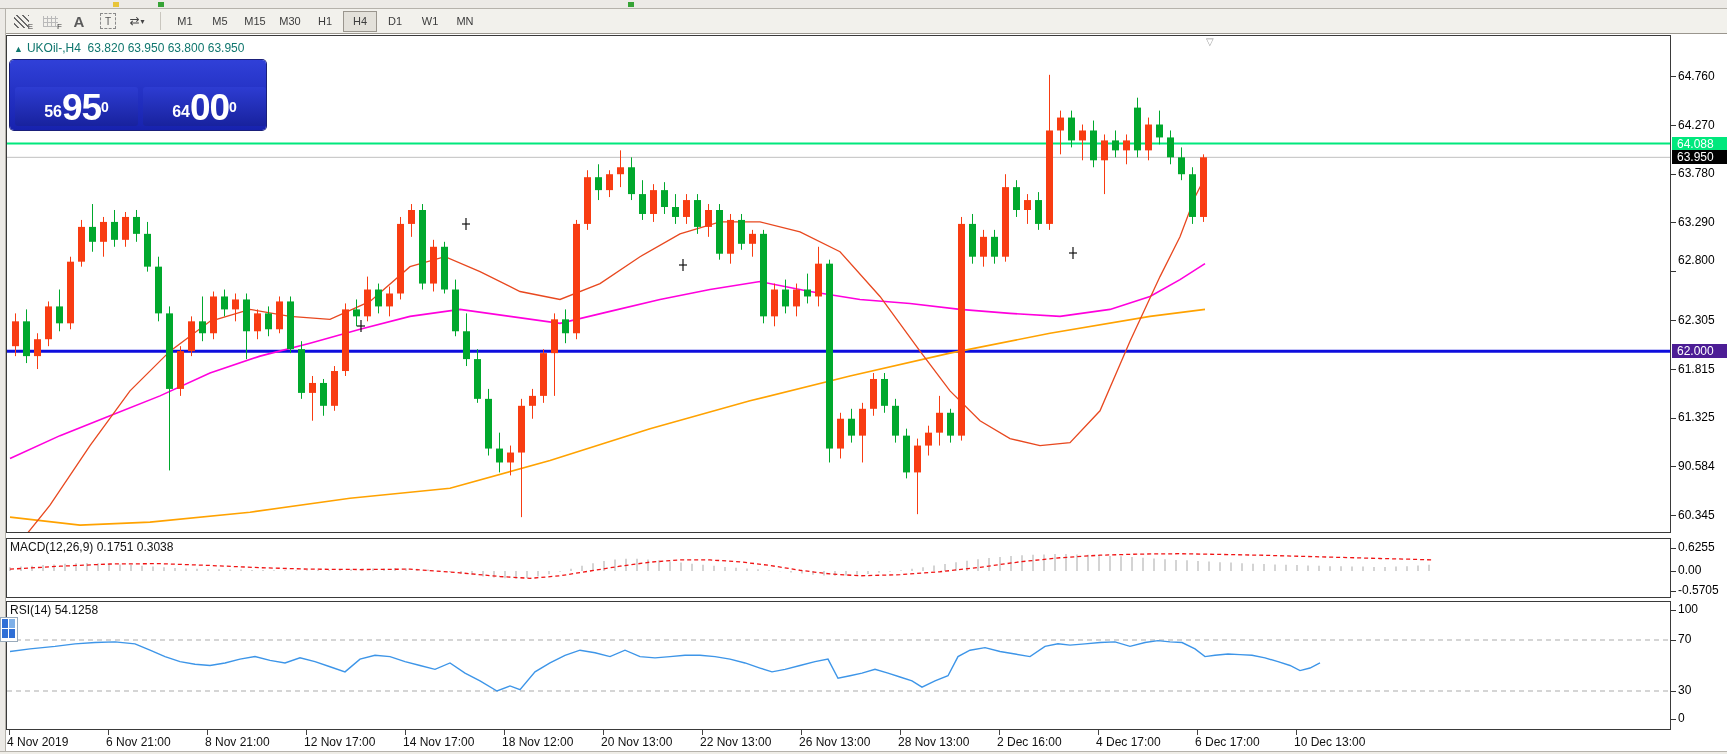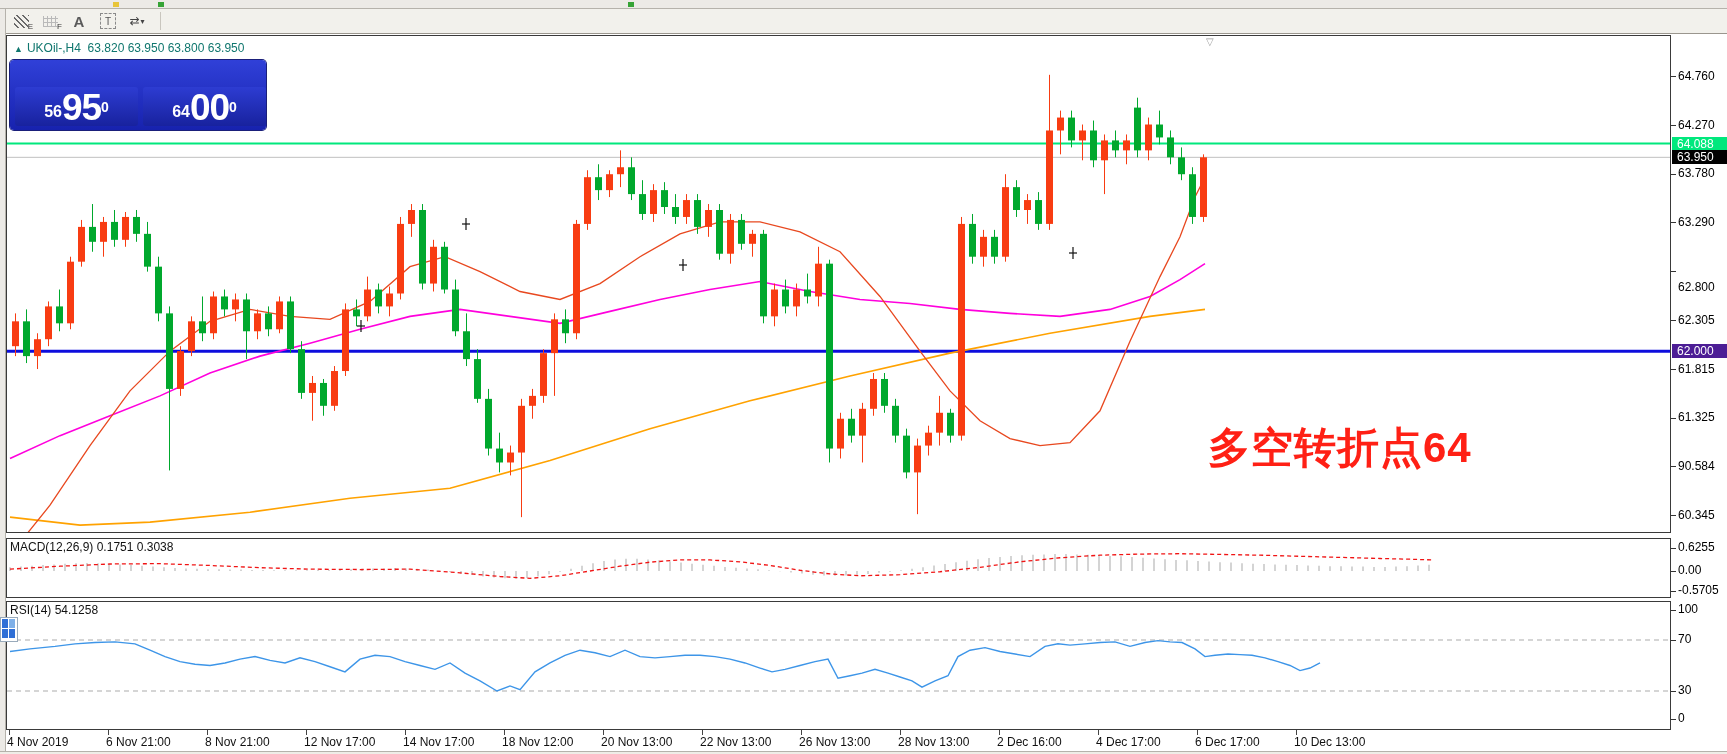--- a/index.html
+++ b/index.html
@@ -90,20 +90,31 @@
       <span class="ic-A">A</span>
     </div>
     <div class="icbtn">
       <span class="ic-T">T</span>
     </div>
     <div class="icbtn">
       <span class="ic-obj">⇄</span>
       <span class="caret">▾</span>
     </div>
     <div class="vsep"></div>
+    <div id="tf" style="display:flex">
+        <div class="tf">M1</div>
+        <div class="tf">M5</div>
+        <div class="tf">M15</div>
+        <div class="tf">M30</div>
+        <div class="tf">H1</div>
+        <div class="tf active">H4</div>
+        <div class="tf">D1</div>
+        <div class="tf">W1</div>
+        <div class="tf">MN</div>
+      </div>
   </div>
 
   <div class="leftedge"></div>
 
   <div class="panel" id="mainPanel">
     <svg id="mainSvg" width="1663" height="496">
         <line x1="0" x2="1663" y1="107.6" y2="107.6" stroke="#00e87d" stroke-width="2"></line>
         <line x1="0" x2="1663" y1="121.3171999999991" y2="121.3171999999991" stroke="#c0c0c0" stroke-width="1"></line>
         <line x1="0" x2="1663" y1="315.14719999999943" y2="315.14719999999943" stroke="#0d0ddd" stroke-width="3"></line>
         <polyline points="3,481.1451999999996 73,489.09719999999936 143,486.1151999999993 243,476.1751999999991 343,462.25919999999905 443,452.3191999999997 543,424.4871999999996 643,392.67919999999947 743,364.84719999999936 843,339.9971999999994 943,317.1351999999997 1043,297.25519999999943 1143,280.35719999999924 1198,273.3991999999992" fill="none" stroke="#ffa200" stroke-width="1.6"></polyline>
@@ -353,21 +364,20 @@
           <span class="sup">0</span>
       </div>
       <div class="pbox">
         <span class="sm">64</span>
           <span class="big">00</span>
           <span class="sup">0</span>
       </div>
     </div>
   </div>
 
-  <div class="annot" style="color: rgb(255, 32, 21);">多空转折点64</div>
 
   <div class="panel" id="macdPanel">
     <svg id="macdSvg" width="1663" height="58">
         <line x1="3" x2="3" y1="32" y2="28.32" stroke="#c6c6c6" stroke-width="1.5"></line>
         <line x1="14" x2="14" y1="32" y2="27.584" stroke="#c6c6c6" stroke-width="1.5"></line>
         <line x1="25" x2="25" y1="32" y2="26.848" stroke="#c6c6c6" stroke-width="1.5"></line>
         <line x1="36" x2="36" y1="32" y2="26.112000000000002" stroke="#c6c6c6" stroke-width="1.5"></line>
         <line x1="47" x2="47" y1="32" y2="25.376" stroke="#c6c6c6" stroke-width="1.5"></line>
         <line x1="58" x2="58" y1="32" y2="24.64" stroke="#c6c6c6" stroke-width="1.5"></line>
         <line x1="69" x2="69" y1="32" y2="24.272000000000002" stroke="#c6c6c6" stroke-width="1.5"></line>
@@ -518,21 +528,21 @@
   <div id="axisLayer">
       <div class="axtick" style="top: 76.3032px;"></div>
       <div class="axlabel" style="top: 68.8032px;">64.760</div>
       <div class="axtick" style="top: 125.009px;"></div>
       <div class="axlabel" style="top: 117.509px;">64.270</div>
       <div class="axtick" style="top: 173.715px;"></div>
       <div class="axlabel" style="top: 166.215px;">63.780</div>
       <div class="axtick" style="top: 222.421px;"></div>
       <div class="axlabel" style="top: 214.921px;">63.290</div>
       <div class="axtick" style="top: 271.127px;"></div>
-      <div class="axlabel" style="top: 280px;">62.800</div>
+      <div class="axlabel" style="top: 253px;">62.800</div>
       <div class="axtick" style="top: 320.33px;"></div>
       <div class="axlabel" style="top: 312.83px;">62.305</div>
       <div class="axtick" style="top: 369.036px;"></div>
       <div class="axlabel" style="top: 361.536px;">61.815</div>
       <div class="axtick" style="top: 417.742px;"></div>
       <div class="axlabel" style="top: 410.242px;">61.325</div>
       <div class="axtick" style="top: 466.448px;"></div>
       <div class="axlabel" style="top: 458.948px;">90.584</div>
       <div class="axtick" style="top: 515.154px;"></div>
       <div class="axlabel" style="top: 507.654px;">60.345</div>

